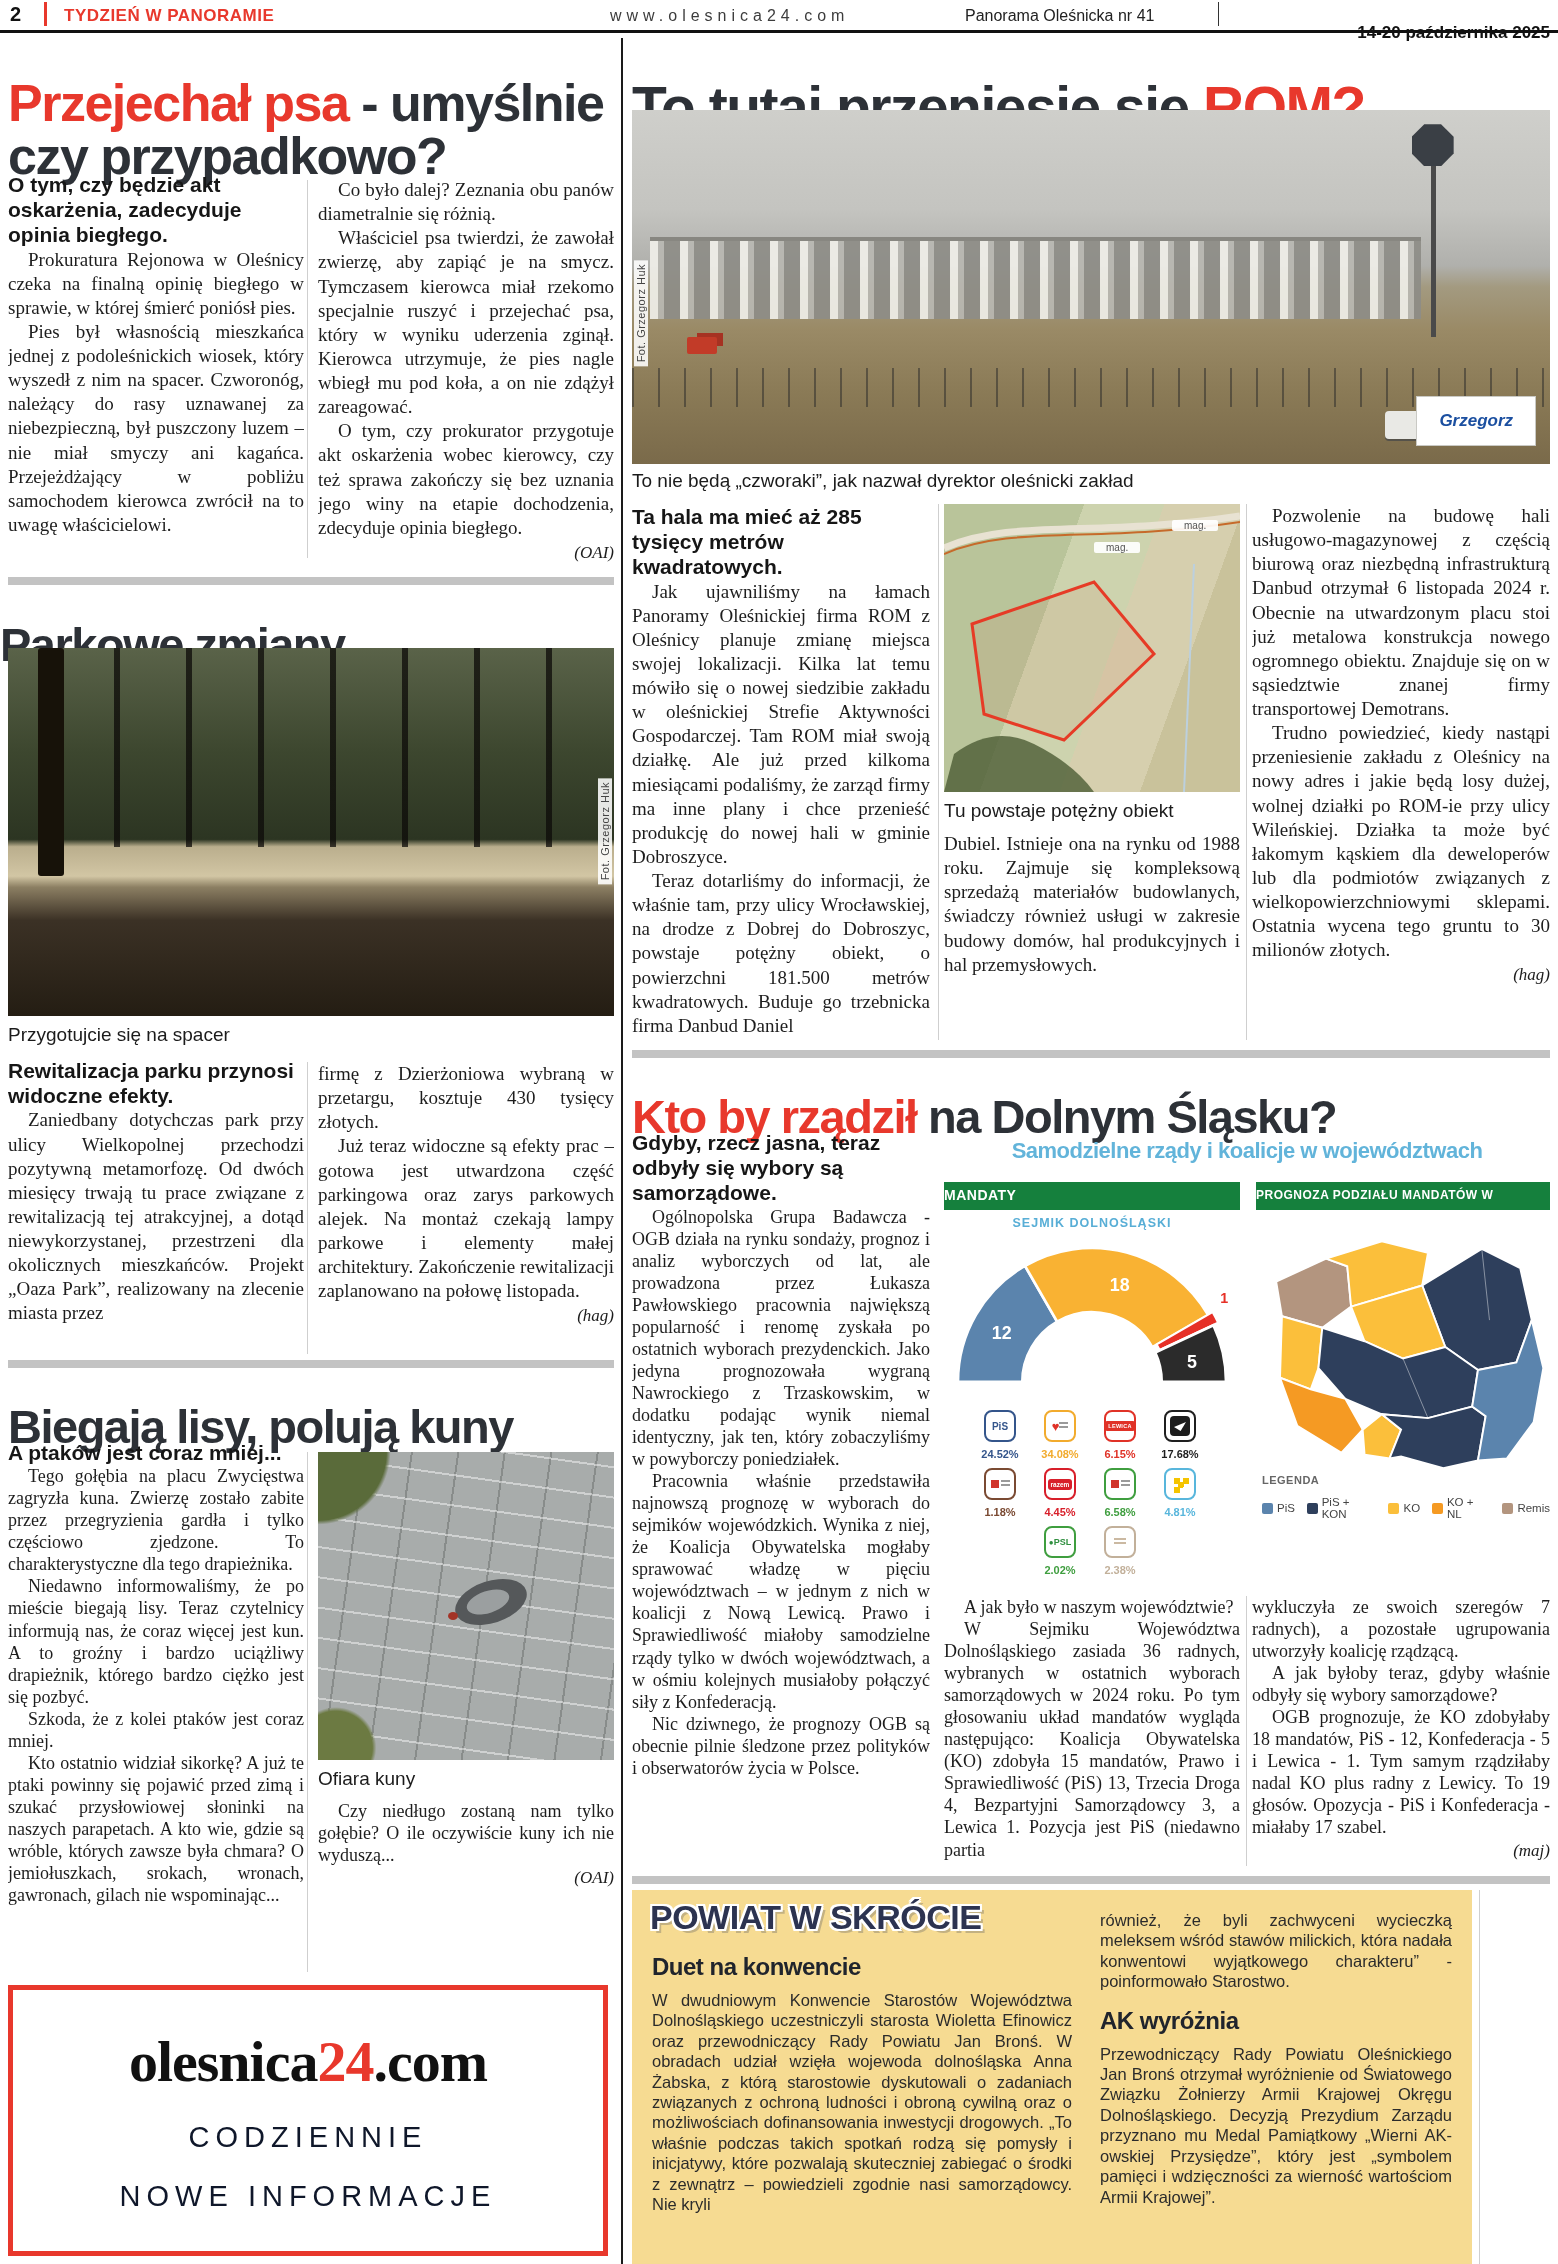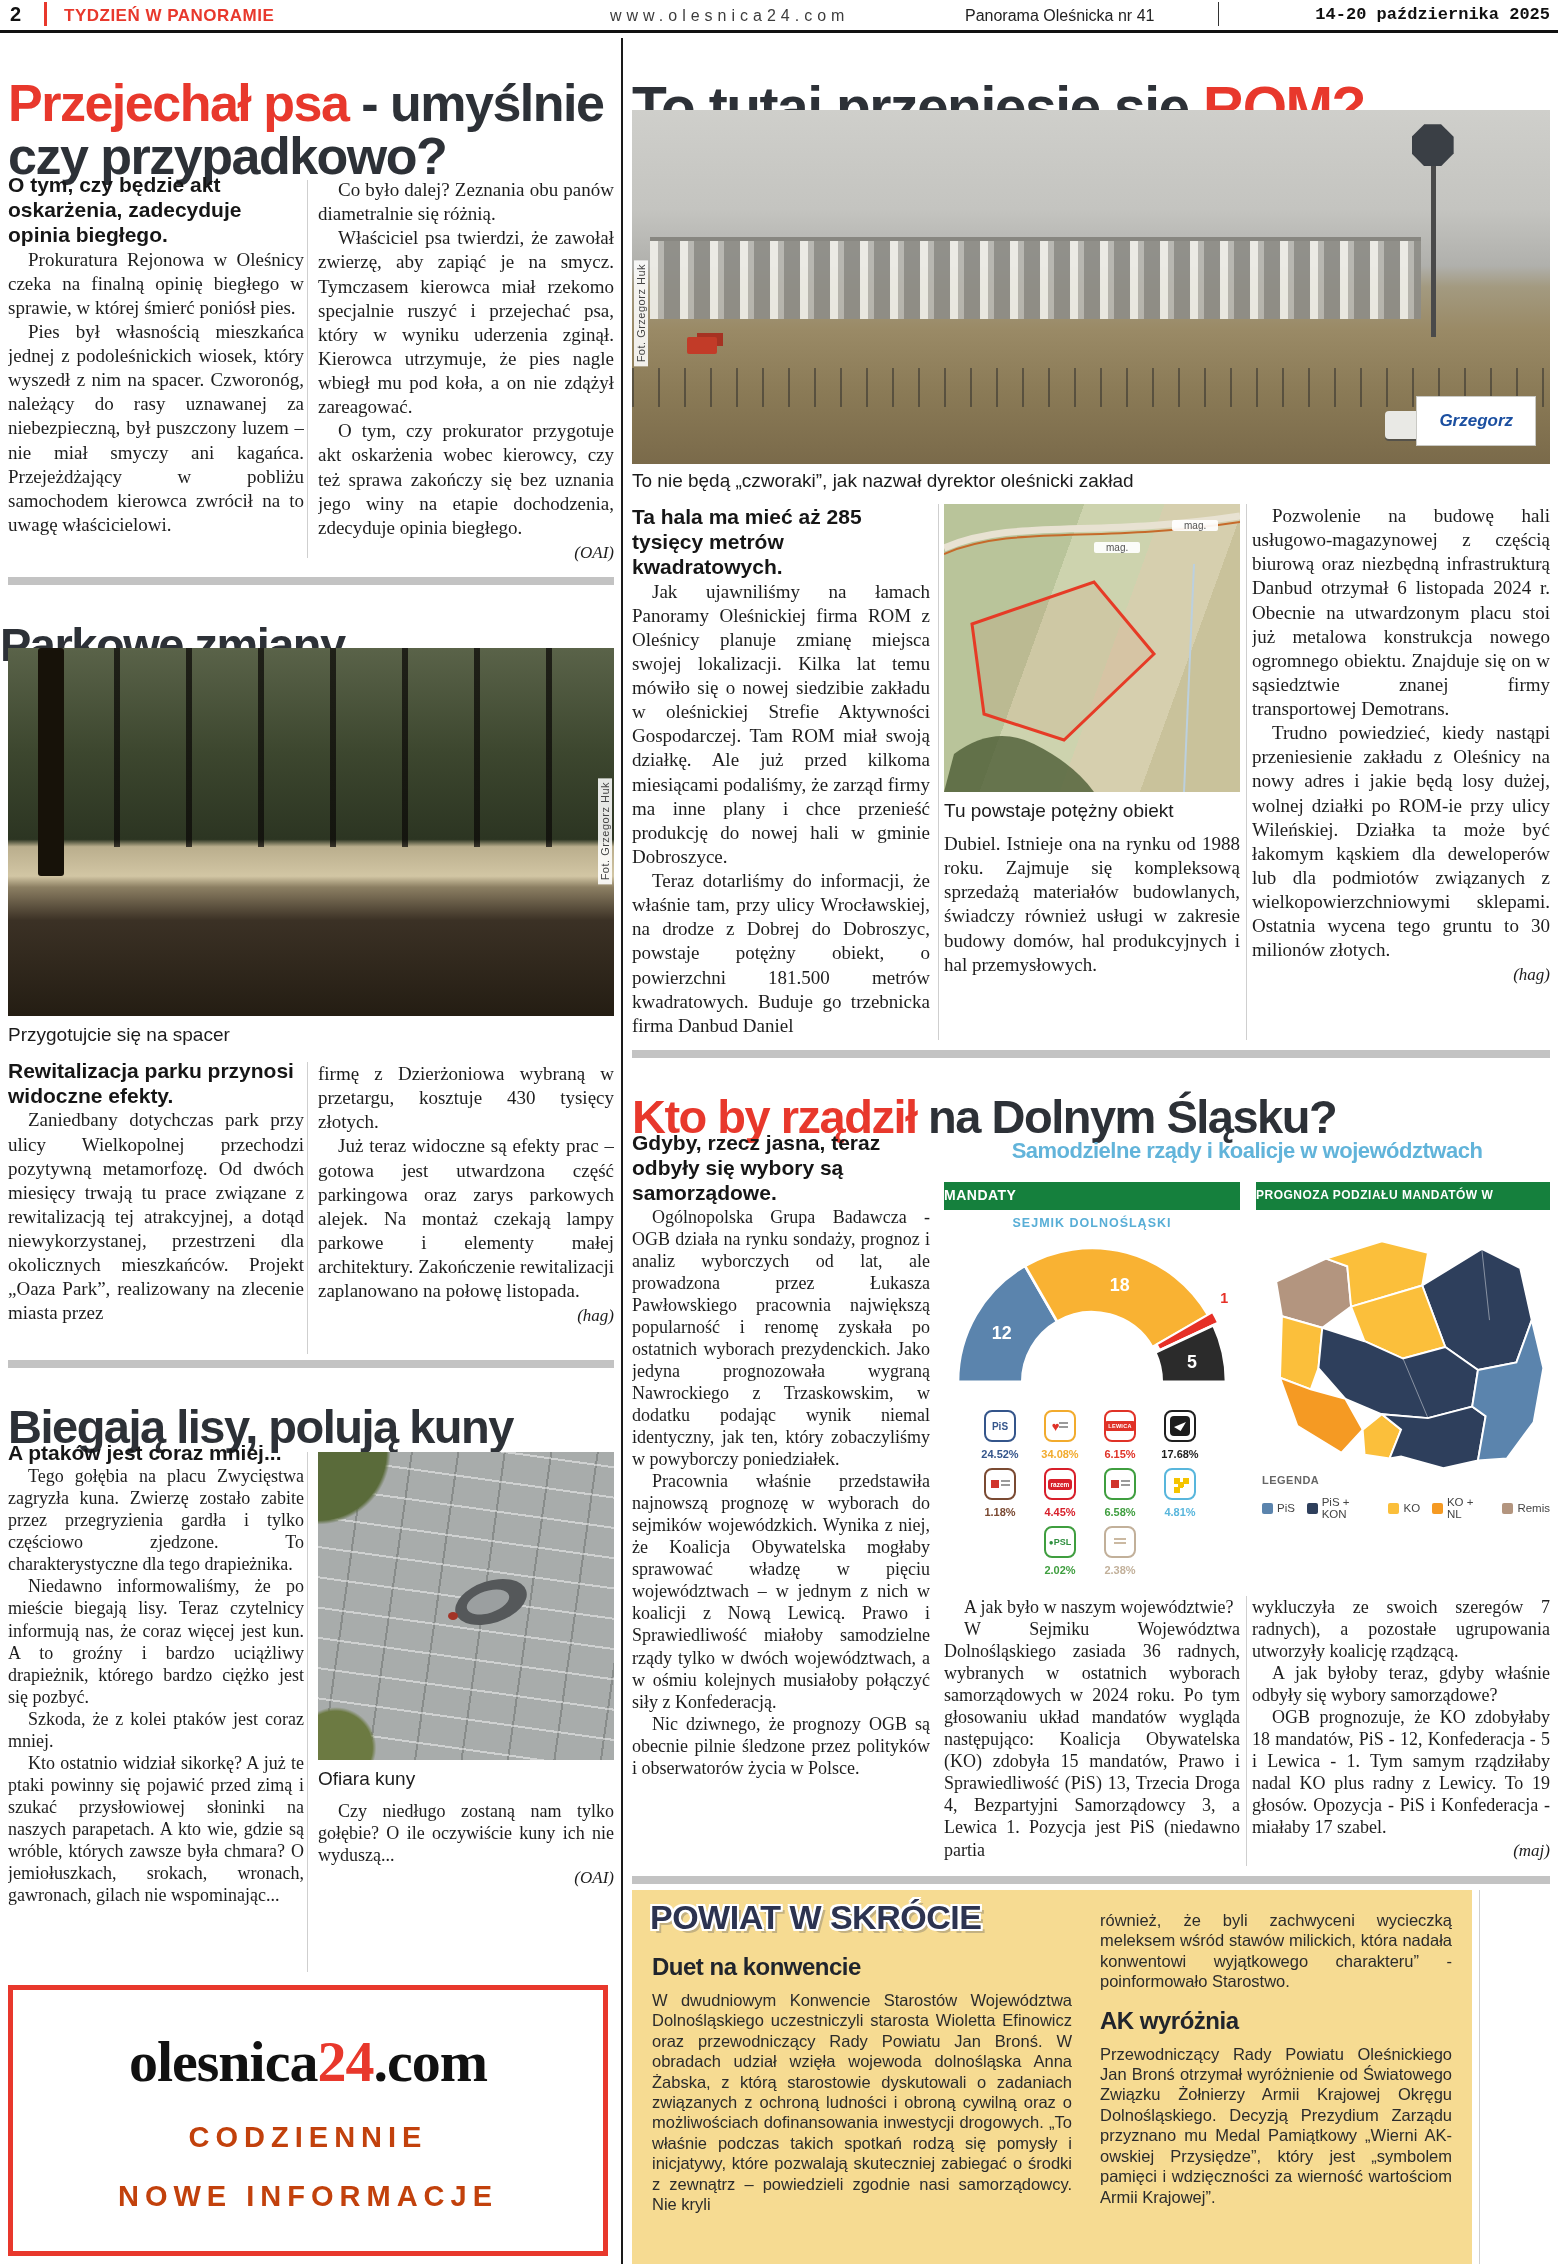--- a/index.html
+++ b/index.html
@@ -7,21 +7,21 @@
         font-family:"Liberation Sans",sans-serif;}
   .abs{position:absolute;}
   
   #topbar{position:absolute;left:0;top:0;width:1558px;height:30px;border-bottom:3px solid #111;}
   #topbar .pgnum{position:absolute;left:10px;top:3px;font-weight:bold;font-size:20px;color:#111;}
   #topbar .redbar{position:absolute;left:44px;top:2px;width:3px;height:24px;background:#e8382c;}
   #topbar .sect{position:absolute;left:64px;top:6px;font-weight:bold;font-size:17px;color:#e8382c;letter-spacing:.5px;}
   #topbar .site{position:absolute;left:610px;top:7px;font-size:16px;letter-spacing:5px;color:#3c3c3c;}
   #topbar .issue{position:absolute;left:965px;top:7px;font-size:16px;color:#222;}
   #topbar .bar2{position:absolute;left:1218px;top:2px;width:1px;height:24px;background:#333;}
-  #topbar .date{position:absolute;right:8px;top:5px;font-weight:bold;font-size:17px;color:#111;font-family:Liberation Mono, monospace;}
+  #topbar .date{position:absolute;right:8px;top:23px;font-weight:bold;font-size:17px;color:#111;}
   
   #vrule-main{position:absolute;left:621px;top:38px;width:2px;height:2226px;background:#1a1a1a;}
   .hdiv{position:absolute;height:8px;background:#c3c3c3;}
   .colrule{position:absolute;width:1px;background:#cfcfcf;}
   
   .headline{font-family:"Liberation Sans",sans-serif;font-weight:800;color:#2d3137;letter-spacing:-1.5px;line-height:1.03;}
   .hl-red{color:#e8382c;}
   
   .tcol{position:absolute;overflow:hidden;font-family:"Liberation Serif",serif;font-size:19px;line-height:1.27;color:#1d1d1d;text-align:justify;}
   .tcol p{margin:0;text-indent:20px;}
@@ -102,21 +102,21 @@
   #powiat{position:absolute;left:632px;top:1890px;width:840px;height:374px;background:#f6db92;}
   #powiat-header{position:absolute;left:18px;top:8px;font-weight:800;font-size:34px;letter-spacing:-.5px;color:#2c3350;
      text-shadow:-2px -2px 0 #fff,2px -2px 0 #fff,-2px 2px 0 #fff,2px 2px 0 #fff,0 -2px 0 #fff,0 2px 0 #fff,-2px 0 0 #fff,2px 0 0 #fff,4px 4px 0 rgba(44,51,80,.25);}
   .pw-heading{font-weight:800;font-size:24px;color:#20242c;letter-spacing:-.5px;margin:0 0 8px 0;}
   .pw-col{position:absolute;font-size:16.5px;line-height:1.24;color:#2b2b2b;text-align:justify;overflow:hidden;}
   .pw-col p{margin:0 0 8px 0;}
   
   #adbox{position:absolute;left:8px;top:1985px;width:600px;height:271px;border:5px solid #e8382c;box-sizing:border-box;text-align:center;}
   #ad-brand{margin-top:38px;font-family:"Liberation Serif",serif;font-weight:bold;font-size:58px;color:#111;letter-spacing:-1px;}
   #ad-brand .num{color:#e8382c;}
-  .ad-line{color:#c2410c;font-weight:700;font-size:29px;letter-spacing:6px;margin-top:26px;}
+  .ad-line{color:#0f172a;font-weight:400;font-size:29px;letter-spacing:6px;margin-top:26px;}
   svg text{font-family:"Liberation Sans",sans-serif;}
 </style>
 </head>
 <body>
 
 <div id="page">
 
   <header id="topbar">
     <span class="pgnum">2</span>
     <span class="redbar"></span>

